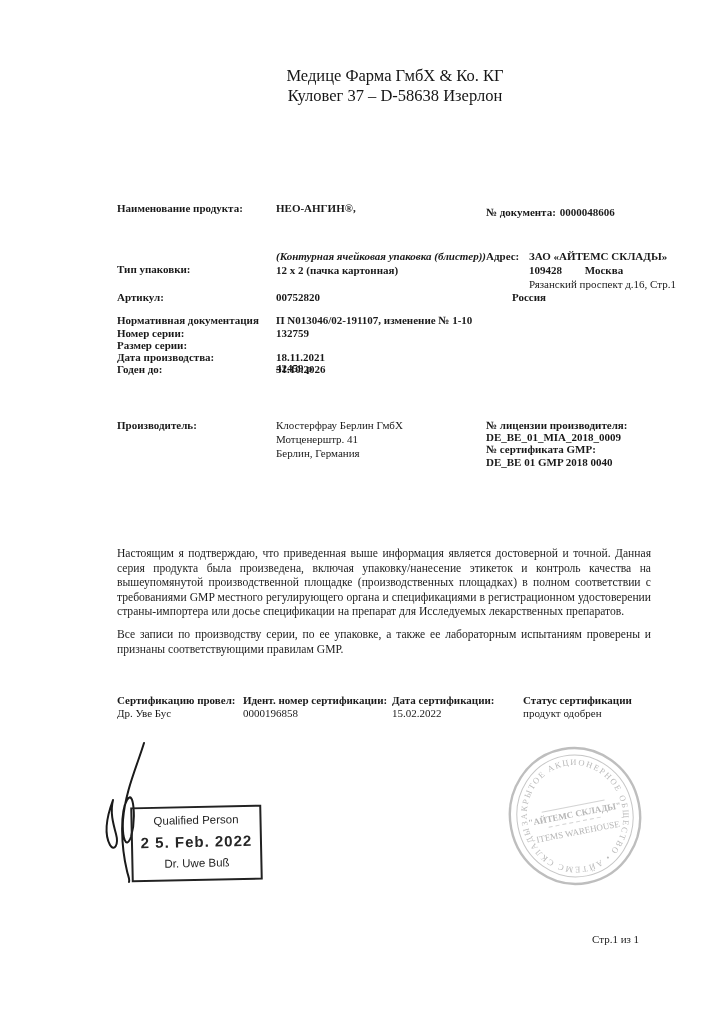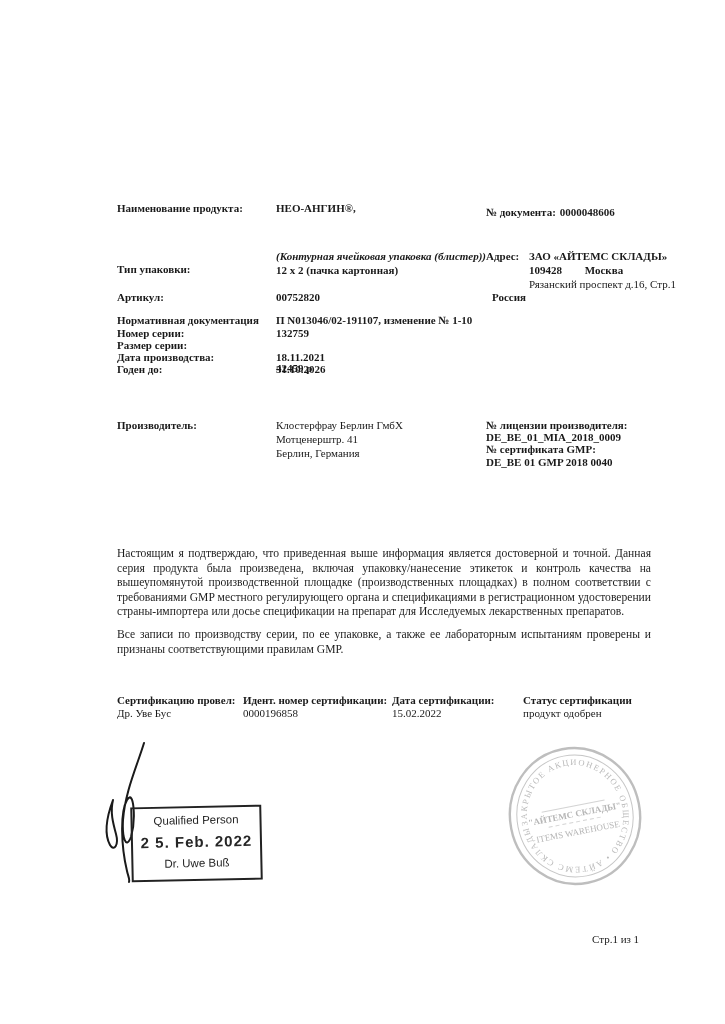--- a/index.html
+++ b/index.html
@@ -41,20 +41,24 @@
   .stamp-svg { left:503px; top:743px; transform:rotate(-11deg); opacity:0.8; }
   .footer { left:592px; top:933px; font-size:11px; }
   .zip { display:inline-block; }
   .city { display:inline-block; margin-left:20px; }
 </style>
 </head>
 <body>
 
 <div class="page">
 
+  <div class="abs header">
+    <div>Медице Фарма  ГмбХ &amp; Ко. КГ</div>
+    <div>Куловег 37 – D-58638 Изерлон</div>
+  </div>
 
 
   <div class="abs lbl" style="left:117px; top:202px;">Наименование продукта:</div>
   <div class="abs val" style="left:276px; top:202px;">НЕО-АНГИН®,</div>
 
   <div class="abs" style="left:486px; top:202px;">
     <span class="lbl">№ документа:</span>
     <span class="val">0000048606</span>
   </div>
 
@@ -62,21 +66,21 @@
   <div class="abs lbl" style="left:117px; top:263px;">Тип упаковки:</div>
   <div class="abs val" style="left:276px; top:264px;">12 х 2 (пачка картонная)</div>
 
   <div class="abs lbl" style="left:486px; top:250px;">Адрес:</div>
   <div class="abs val" style="left:529px; top:250px;">ЗАО «АЙТЕМС СКЛАДЫ»</div>
   <div class="abs valn" style="left:529px; top:264px;">
     <span class="zip b">109428</span>
     <span class="city b">Москва</span>
   </div>
   <div class="abs valn" style="left:529px; top:278px;">Рязанский проспект д.16, Стр.1</div>
-  <div class="abs lbl" style="left:492px; top:291px;">Россия</div>
+  <div class="abs lbl" style="left:512px; top:291px;">Россия</div>
 
   <div class="abs lbl" style="left:117px; top:291px;">Артикул:</div>
   <div class="abs val" style="left:276px; top:291px;">00752820</div>
 
   <div class="abs lbl" style="left:117px; top:314px;">Нормативная документация</div>
   <div class="abs val" style="left:276px; top:314px;">П N013046/02-191107, изменение № 1-10</div>
 
   <div class="abs lbl" style="left:117px; top:327px;">Номер серии:</div>
   <div class="abs val" style="left:276px; top:327px;">132759</div>
 

